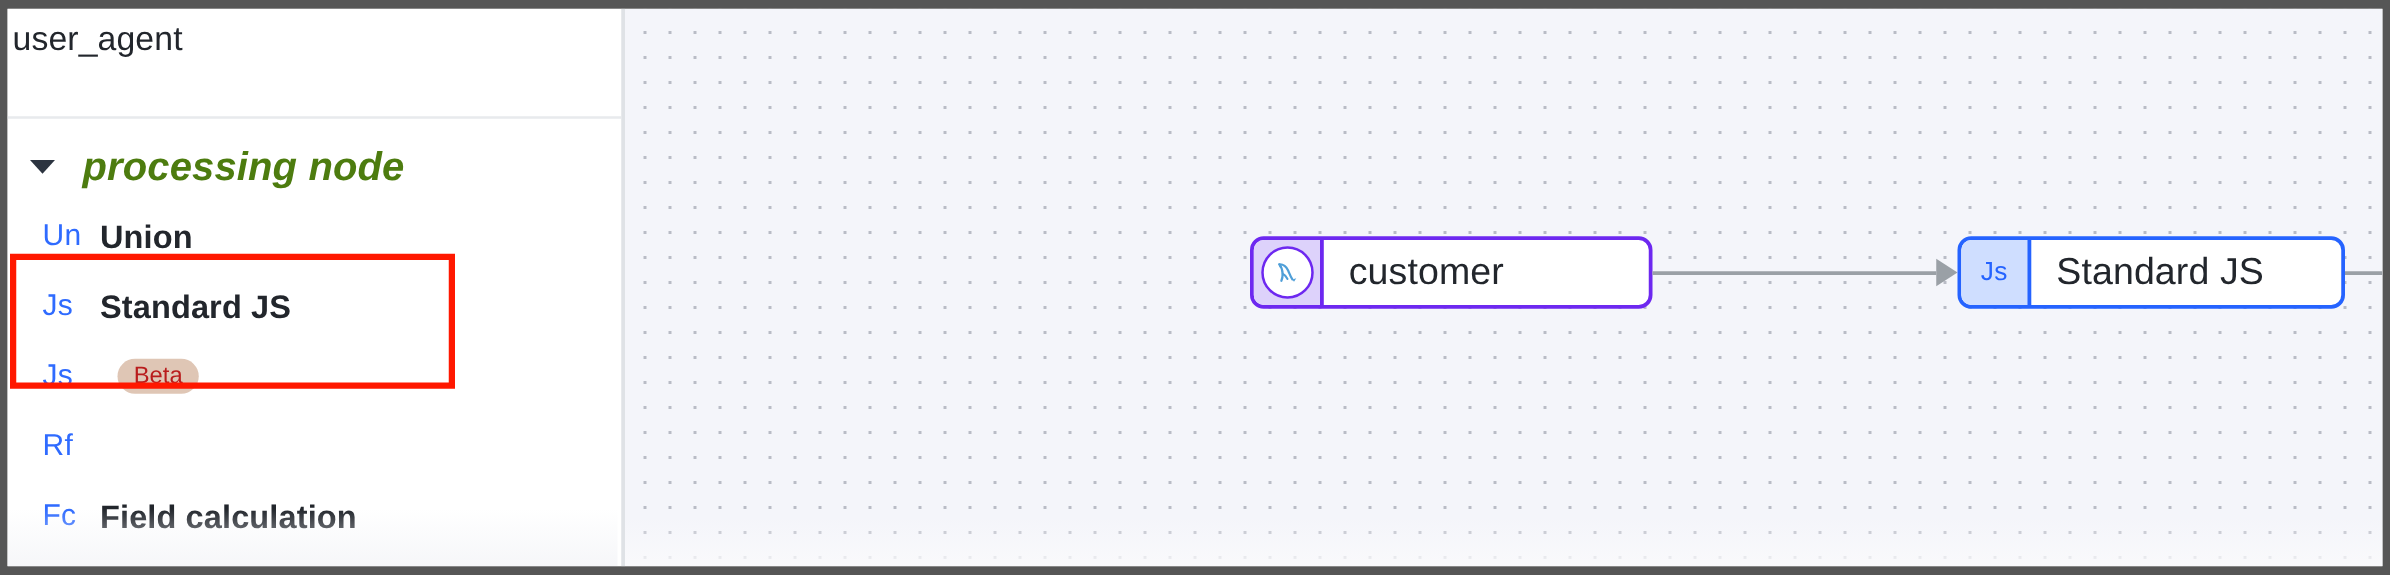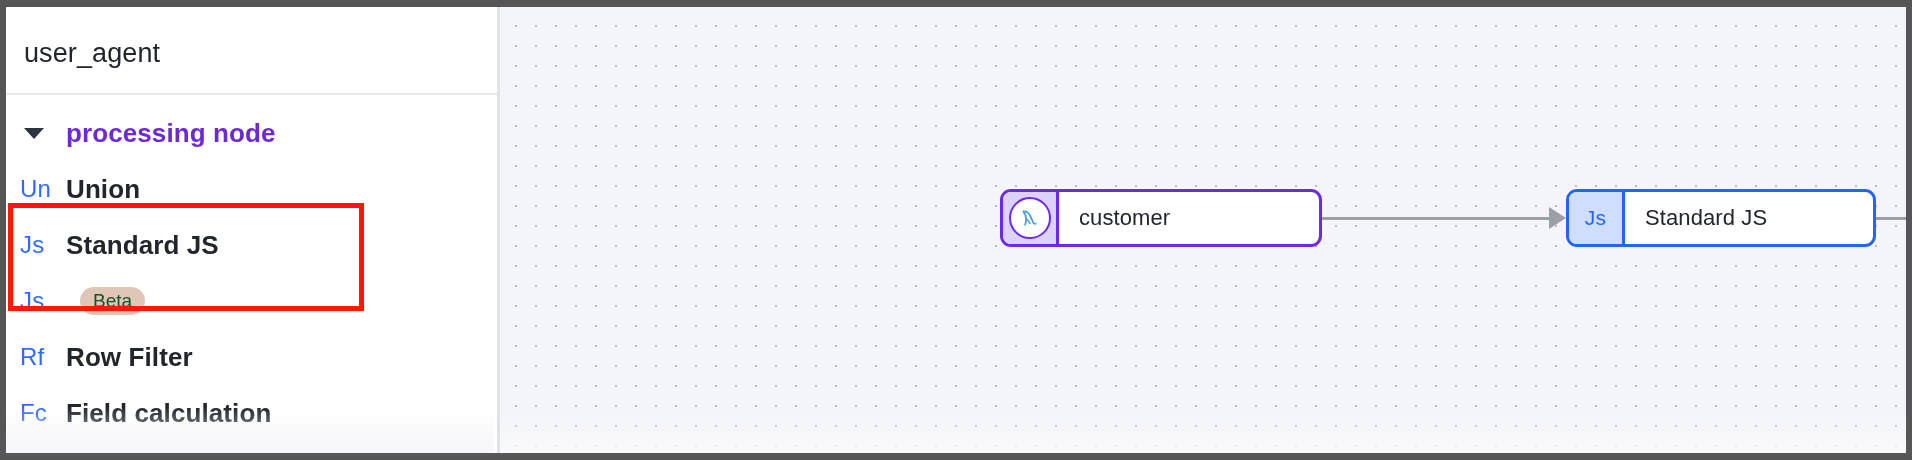--- a/index.html
+++ b/index.html
@@ -36,22 +36,22 @@
     display: flex;
     flex-direction: column;
     overflow: hidden;
   }
 
   #sidebar-header {
     height: 88px;
     flex: 0 0 88px;
     border-bottom: 2px solid #e8eaed;
     display: flex;
-    align-items: center;
-    padding: 8px 0 0 18px;
+    align-items: flex-start;
+    padding: 8px 0 0 4px;
   }
   #sidebar-header .title-text {
     font-size: 27px;
     color: #22262c;
     line-height: 1.25;
     letter-spacing: 0.1px;
     font-weight: 400;
   }
 
   #sidebar-body {
@@ -68,31 +68,32 @@
   }
   .caret {
     width: 0; height: 0;
     border-left: 10px solid transparent;
     border-right: 10px solid transparent;
     border-top: 11px solid #2c3440;
     margin-right: 22px;
     flex: 0 0 auto;
   }
   .group-header .group-label {
-    font-size: 26px;
+    font-size: 32px;
     font-weight: bold;
-    color: #6d28d9;
+    color: #4d7c0f;
     letter-spacing: 0.1px;
+    font-style: italic;
   }
 
   .node-row {
     display: flex;
     align-items: center;
     height: 56px;
-    padding-left: 14px;
+    padding-left: 28px;
   }
   .node-abbr {
     width: 46px;
     flex: 0 0 46px;
     font-size: 24px;
     color: #2f6bff;
     letter-spacing: 0.2px;
   }
   .node-label {
     font-size: 26px;
@@ -100,21 +101,21 @@
     letter-spacing: 0.1px;
     white-space: nowrap;
     font-weight: bold;
   }
   .beta-badge {
     display: inline-block;
     margin-left: 14px;
     padding: 3px 13px 4px;
     border-radius: 999px;
     background: #dfc6b5;
-    color: #14532d;
+    color: #b91c1c;
     font-size: 19px;
     line-height: 1.15;
     vertical-align: 3px;
   }
 
   
   #js-highlight-box {
     position: absolute;
     left: 2px;
     top: 108px;
@@ -192,21 +193,21 @@
     display: flex;
     align-items: center;
     justify-content: center;
   }
   .dolphin-wrap svg { display: block; }
 
   .node-title {
     display: flex;
     align-items: center;
     padding: 0 22px 0 20px;
-    font-size: 22px;
+    font-size: 30px;
     color: #22262c;
     white-space: nowrap;
     letter-spacing: 0.1px;
   }
 
   
   .flow-edge {
     position: absolute;
     height: 22px;
     display: flex;
@@ -253,21 +254,20 @@
         <span class="node-label">Standard JS</span>
       </div>
 
       <div class="node-row">
         <span class="node-abbr">Js</span>
         <span class="beta-badge">Beta</span>
       </div>
 
       <div class="node-row">
         <span class="node-abbr">Rf</span>
-        <span class="node-label">Row Filter</span>
       </div>
 
       <div class="node-row">
         <span class="node-abbr">Fc</span>
         <span class="node-label">Field calculation</span>
       </div>
 
       <div id="js-highlight-box"></div>
       <div id="sidebar-fade"></div>
     </div>

